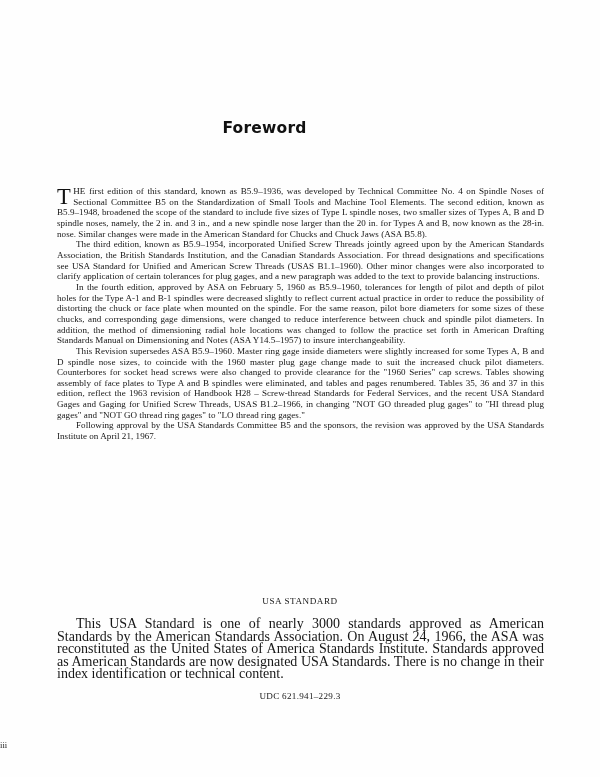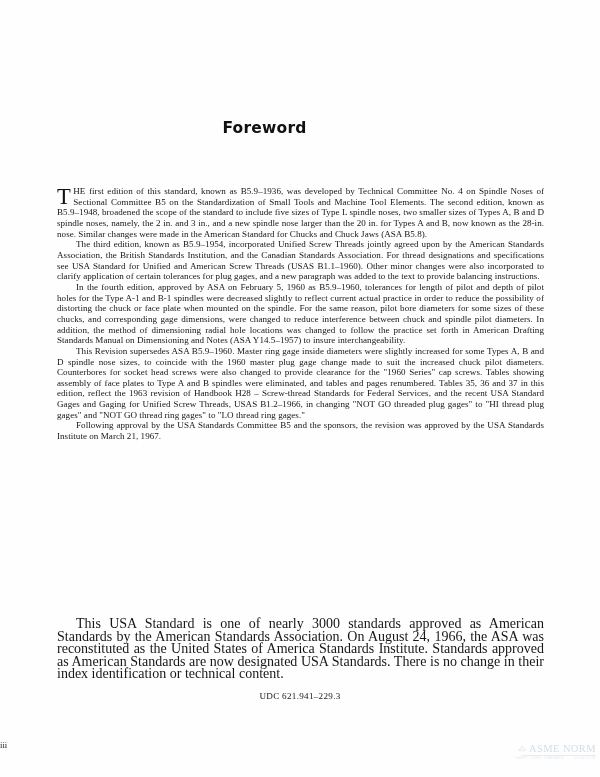--- a/index.html
+++ b/index.html
@@ -171,40 +171,27 @@
 
 <div class="page">
 
   <div class="page-title">Foreword</div>
 
   <div class="body-col">
     <p class="first"><span class="dropcap">T</span><span>HE first edition of this standard, known as B5.9–1936, was developed by Technical Committee No. 4 on Spindle Noses of Sectional Committee B5 on the Standardization of Small Tools and Machine Tool Elements. The second edition, known as B5.9–1948, broadened the scope of the standard to include five sizes of Type L spindle noses, two smaller sizes of Types A, B and D spindle noses, namely, the 2 in. and 3 in., and a new spindle nose larger than the 20 in. for Types A and B, now known as the 28-in. nose. Similar changes were made in the American Standard for Chucks and Chuck Jaws (ASA B5.8).</span></p>
     <p>The third edition, known as B5.9–1954, incorporated Unified Screw Threads jointly agreed upon by the American Standards Association, the British Standards Institution, and the Canadian Standards Association. For thread designations and specifications see USA Standard for Unified and American Screw Threads (USAS B1.1–1960). Other minor changes were also incorporated to clarify application of certain tolerances for plug gages, and a new paragraph was added to the text to provide balancing instructions.</p>
     <p>In the fourth edition, approved by ASA on February 5, 1960 as B5.9–1960, tolerances for length of pilot and depth of pilot holes for the Type A-1 and B-1 spindles were decreased slightly to reflect current actual practice in order to reduce the possibility of distorting the chuck or face plate when mounted on the spindle. For the same reason, pilot bore diameters for some sizes of these chucks, and corresponding gage dimensions, were changed to reduce interference between chuck and spindle pilot diameters. In addition, the method of dimensioning radial hole locations was changed to follow the practice set forth in American Drafting Standards Manual on Dimensioning and Notes (ASA Y14.5–1957) to insure interchangeability.</p>
     <p>This Revision supersedes ASA B5.9–1960. Master ring gage inside diameters were slightly increased for some Types A, B and D spindle nose sizes, to coincide with the 1960 master plug gage change made to suit the increased chuck pilot diameters. Counterbores for socket head screws were also changed to provide clearance for the "1960 Series" cap screws. Tables showing assembly of face plates to Type A and B spindles were eliminated, and tables and pages renumbered. Tables 35, 36 and 37 in this edition, reflect the 1963 revision of Handbook H28 – Screw-thread Standards for Federal Services, and the recent USA Standard Gages and Gaging for Unified Screw Threads, USAS B1.2–1966, in changing "NOT GO threaded plug gages" to "HI thread plug gages" and "NOT GO thread ring gages" to "LO thread ring gages."</p>
-    <p>Following approval by the USA Standards Committee B5 and the sponsors, the revision was approved by the USA Standards Institute on March 21, 1967.</p>
+    <p>Following approval by the USA Standards Committee B5 and the sponsors, the revision was approved by the USA Standards Institute on April 21, 1967.</p>
   </div>
 
+  <div class="std-heading">USA STANDARD</div>
 
   <div class="std-body">
     <p>This USA Standard is one of nearly 3000 standards approved as American Standards by the American Standards Association. On August 24, 1966, the ASA was reconstituted as the United States of America Standards Institute. Standards approved as American Standards are now designated USA Standards. There is no change in their index identification or technical content.</p>
   </div>
 
   <div class="udc">UDC  621.941–229.3</div>
 
   <div class="folio">iii</div>
 
-  <div class="watermark">
-    <div class="wm-row">
-      <svg class="wm-swoosh" viewBox="0 0 20 20">
-        <path d="M2 15 L9 4 L16 15 Z" fill="none" stroke="#a9c0dc" stroke-width="1.4"></path>
-        <path d="M0 13 Q9 7 19 12" fill="none" stroke="#c3d5ea" stroke-width="1.2"></path>
-      </svg>
-      <span class="wm-mark">ASME NORM</span>
-    </div>
-    <div class="wm-bar"></div>
-    <div class="wm-sub">
-      <span>SAFETY CODES · STANDARDS</span>
-      <span>COLLECTION</span>
-    </div>
-  </div>
 
 </div>
 
 </body></html>

